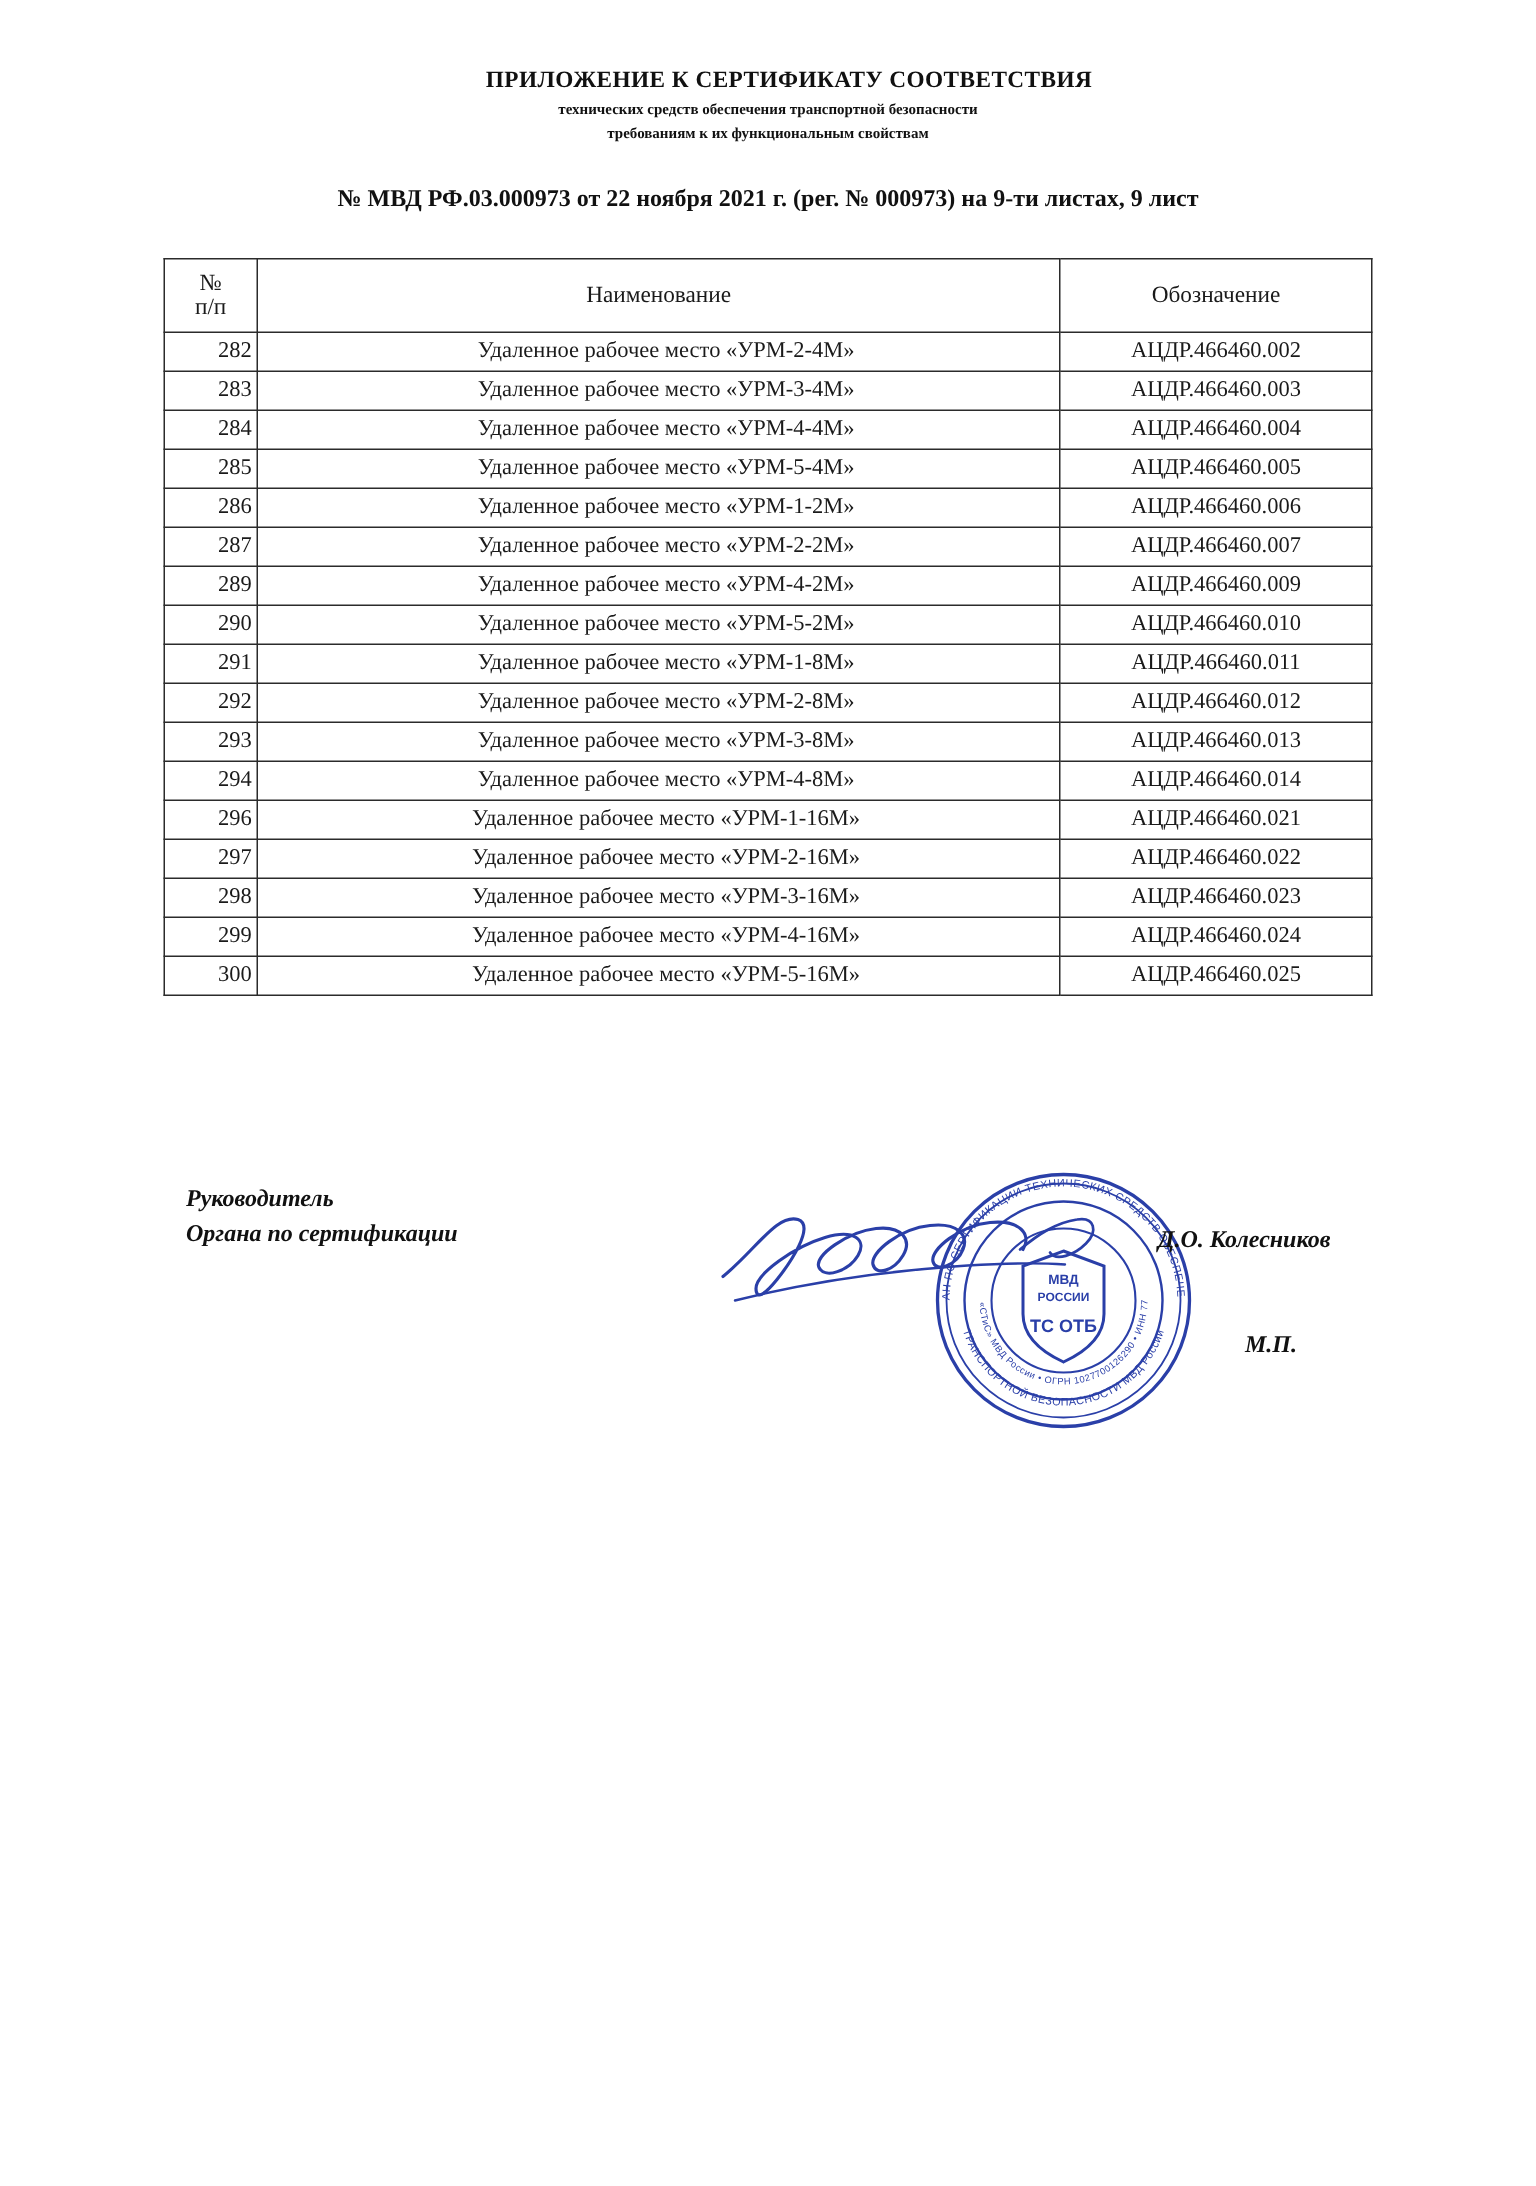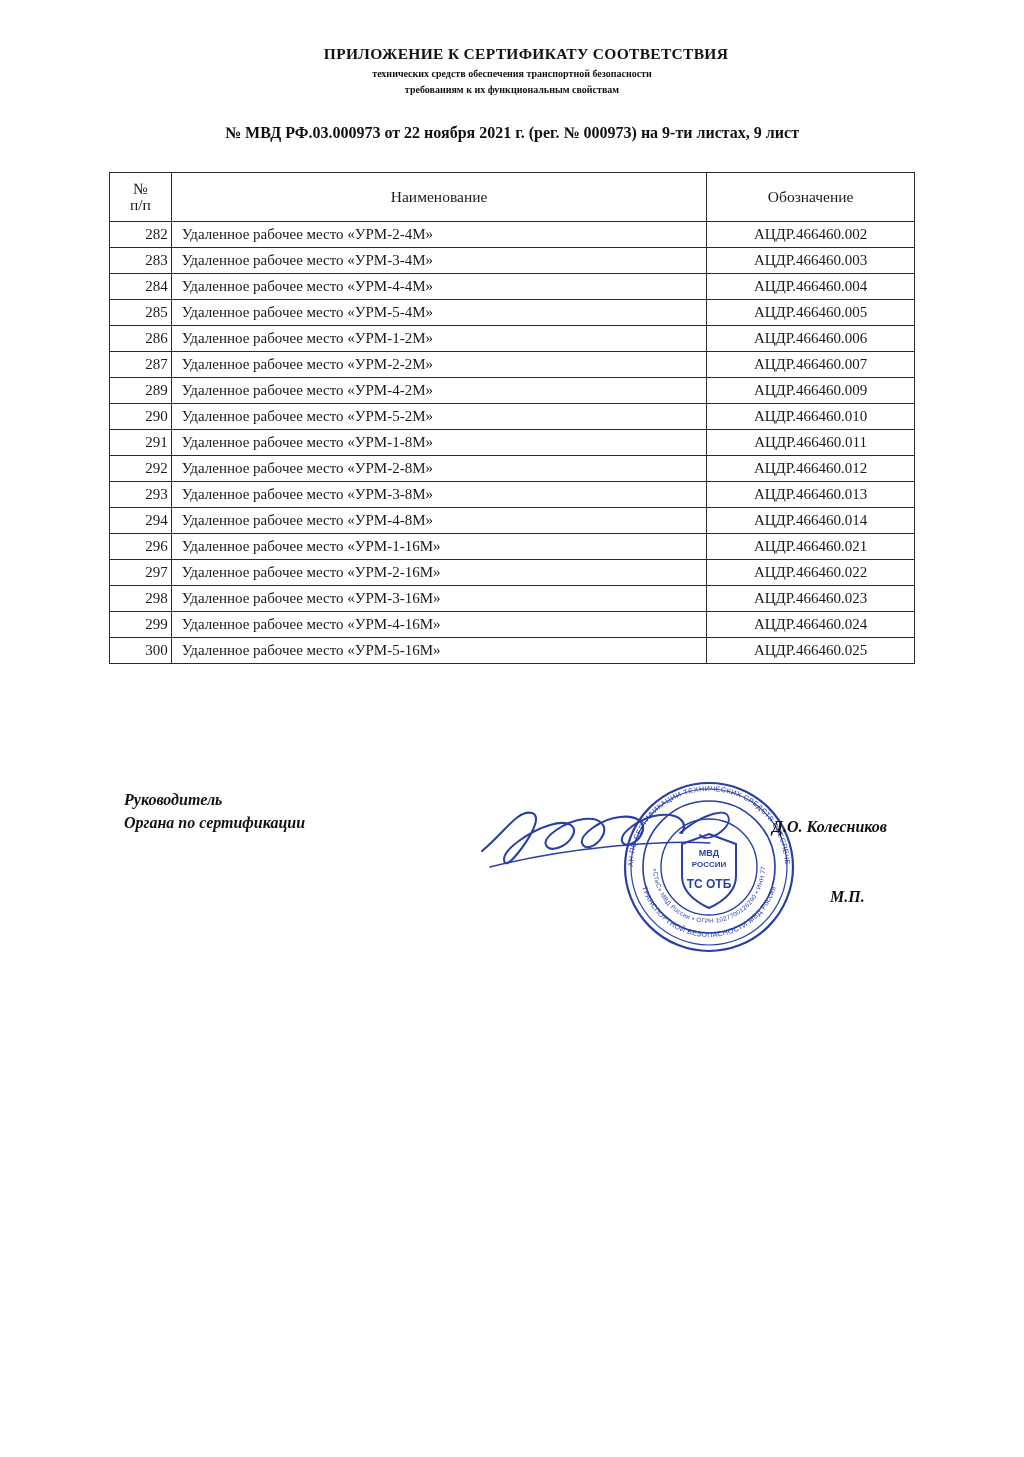--- a/index.html
+++ b/index.html
@@ -85,21 +85,21 @@
   }
   thead .num-line1 { display: block; line-height: 1.05; }
   thead .num-line2 { display: block; line-height: 1.05; }
 
   table.cert-table tbody td {
     height: 25px;
     line-height: 25px;
     font-size: 15px;
   }
   tbody td.col-num { text-align: right; padding: 0 3px; }
-  tbody td.col-name { text-align: left; padding-left: 10px; }
+  tbody td.col-name { text-align: center; padding-left: 10px; }
   tbody td.col-desig { }
 
   
   .sign-block {
     position: absolute;
     left: 124px;
     top: 788px;
     width: 830px;
     height: 180px;
   }

